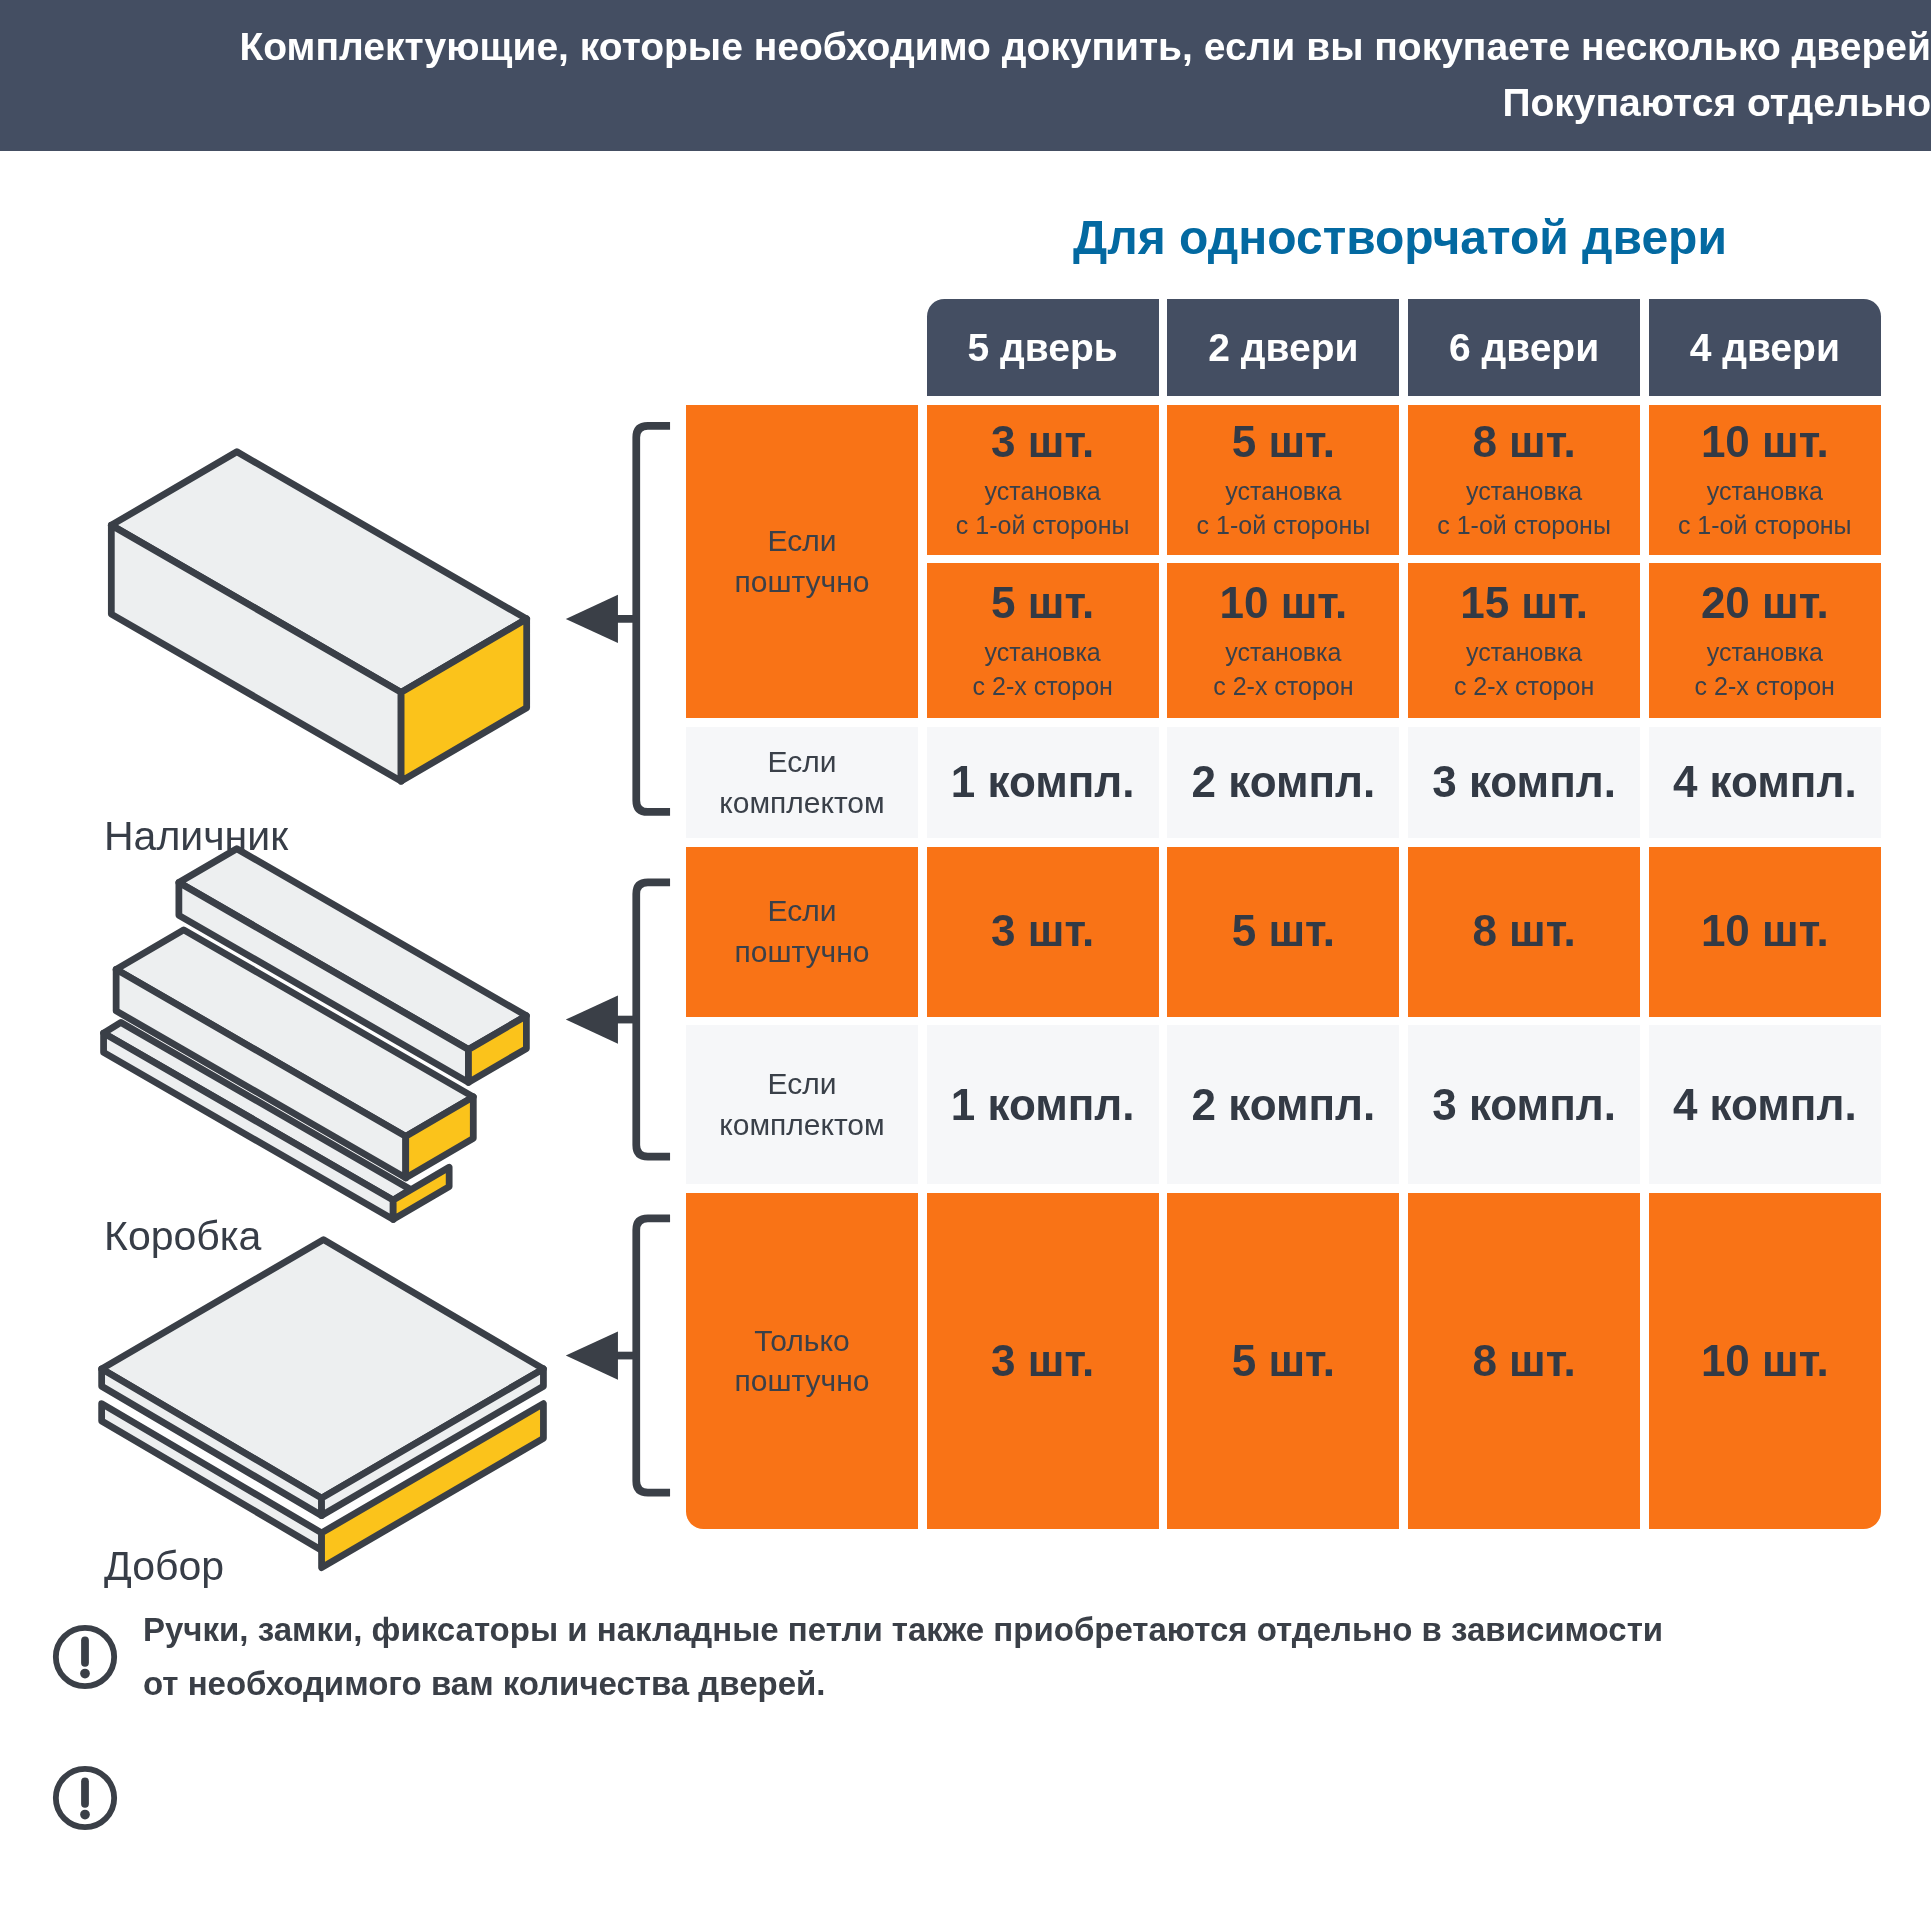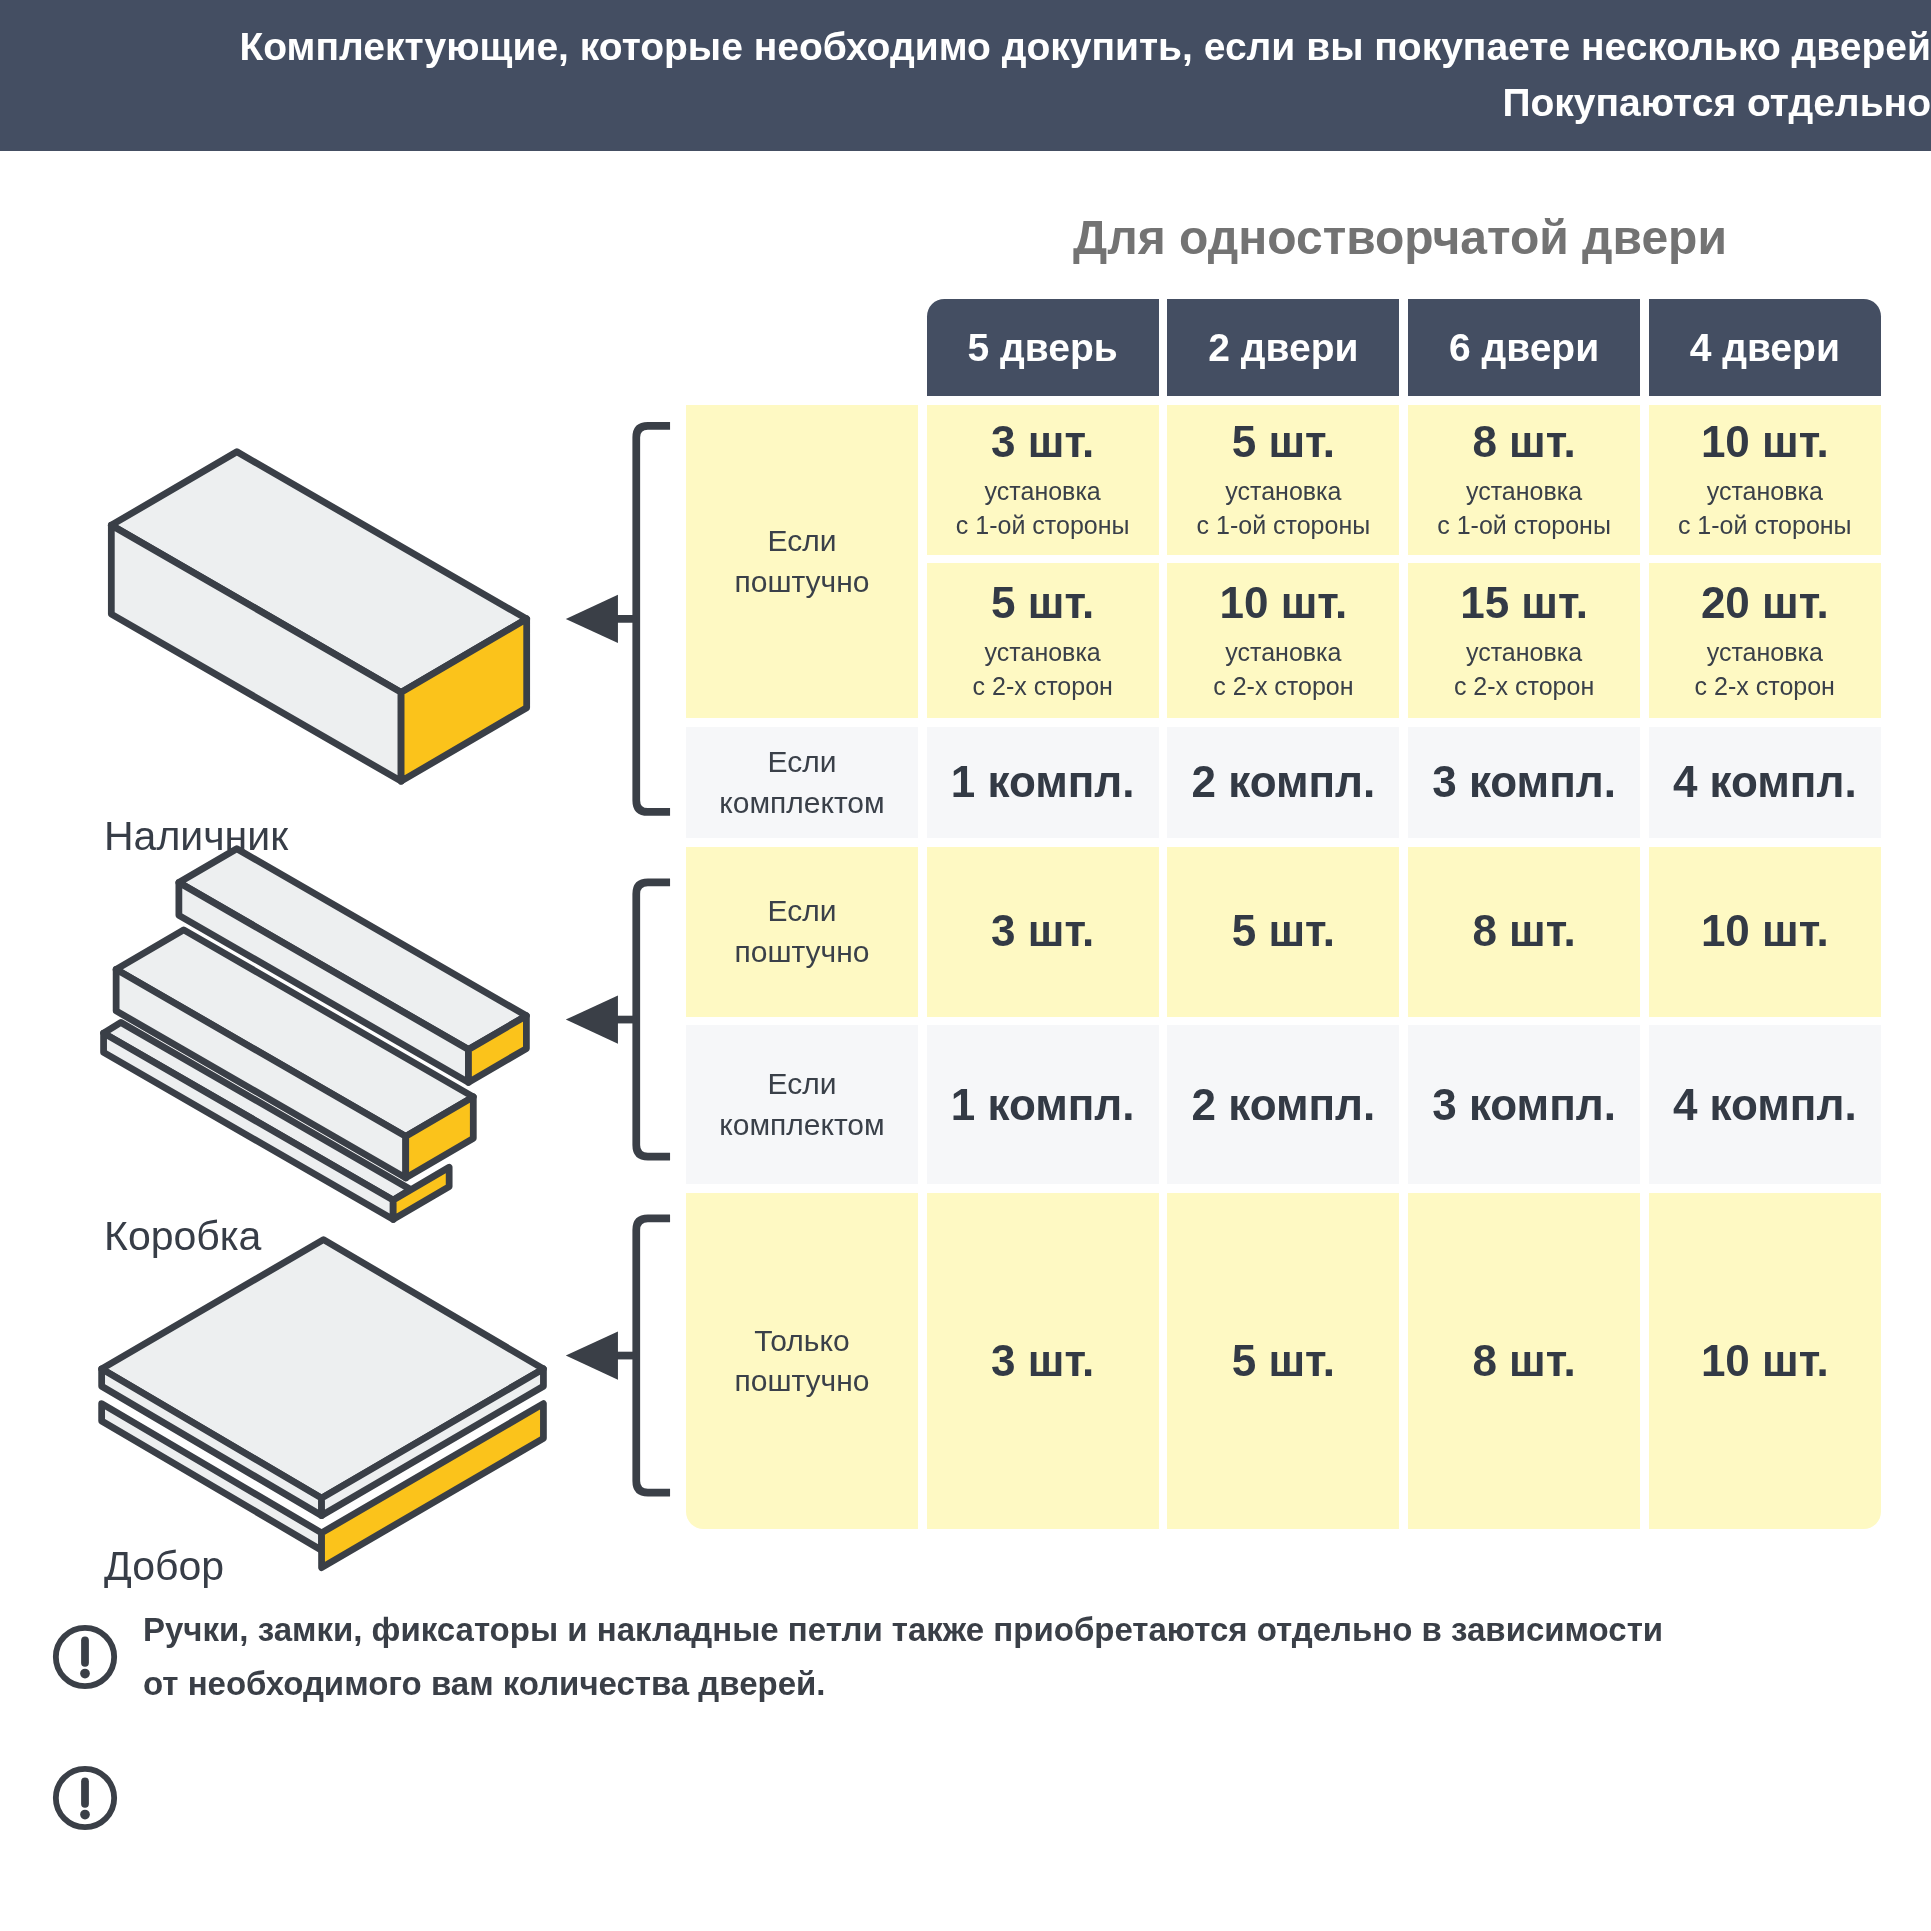--- a/index.html
+++ b/index.html
@@ -9,35 +9,35 @@
   }
   
   .banner{
     position:absolute;left:0;top:0;width:1931px;height:151px;background:#444E62;
     display:flex;flex-direction:column;align-items:flex-end;justify-content:center;gap:7.7px;
   }
   .banner .line{color:#ffffff;font-size:39px;font-weight:700;line-height:1.25;text-align:center;}
   
   .tbl-title{
     position:absolute;left:917px;top:210px;width:966px;text-align:center;
-    font-size:48px;font-weight:700;color:#737373;
+    font-size:48px;font-weight:700;color:#0369a1;
   }
   
   .grid{
     position:absolute;left:686px;top:299px;
     display:grid;
     grid-template-columns:232px 232px 232px 232px 232px;
     grid-template-rows:97px 150px 155px 111px 170px 159px 336px;
     gap:8.7px;
   }
   .cell{display:flex;flex-direction:column;align-items:center;justify-content:center;text-align:center;}
   .hdr{background:#444E62;color:#fff;font-size:39px;font-weight:700;}
   .hdr.first{border-radius:17.4px 0 0 0;}
   .hdr.last{border-radius:0 17.4px 0 0;}
-  .gray{background:#fef9c3;}
+  .gray{background:#f97316;}
   .light{background:#F6F7F9;}
   .big{font-size:44px;font-weight:600;color:#333A45;line-height:1.15;}
   .small{font-size:25px;font-weight:500;color:#3A4049;line-height:1.35;margin-top:7.7px;white-space:pre-line;}
   .rowlabel{font-size:30px;font-weight:500;color:#3A4049;line-height:1.35;white-space:pre-line;}
   .bl{border-radius:0 0 0 17.4px;}
   .br{border-radius:0 0 17.4px 0;}
   
   .comp-label{position:absolute;font-size:41px;font-weight:500;color:#373D47;}
   
   .overlay{position:absolute;left:0;top:0;pointer-events:none;}

